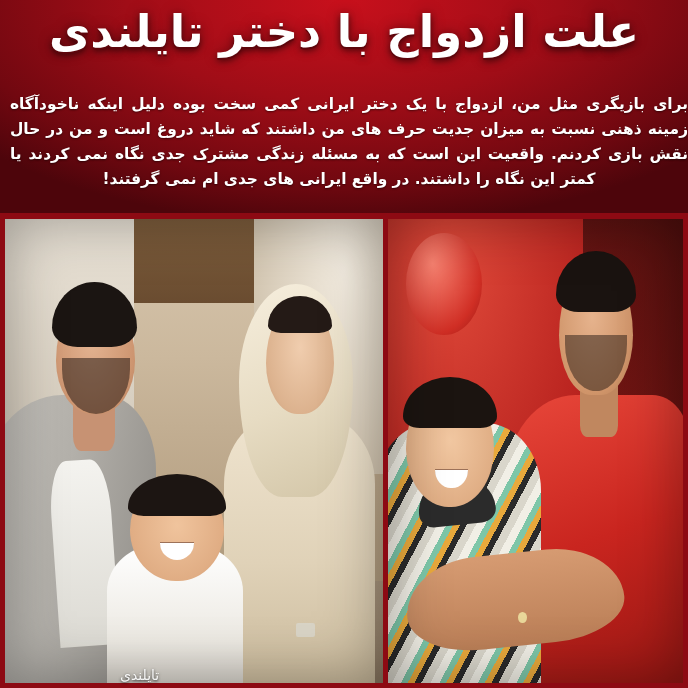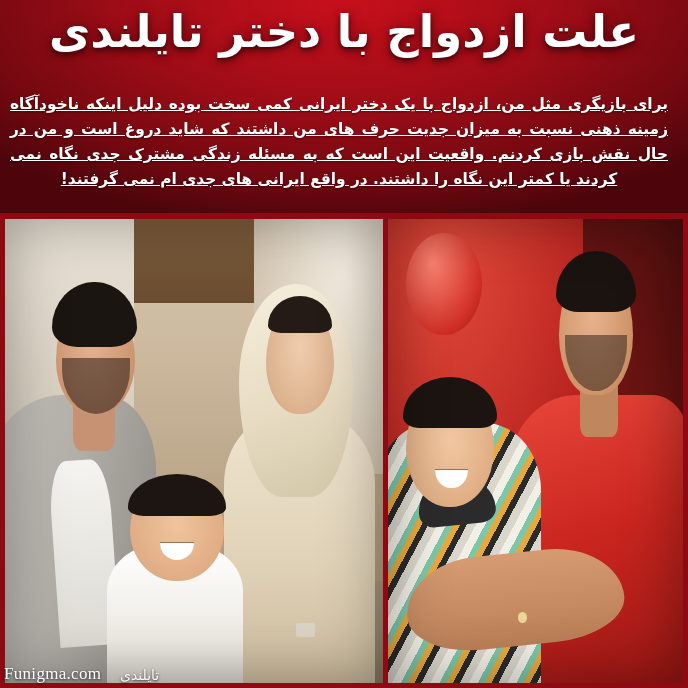--- a/index.html
+++ b/index.html
@@ -56,30 +56,29 @@
       0 2px 0 #5d060c,
       0 3px 6px rgba(0,0,0,.55),
       0 0 14px rgba(0,0,0,.35);
     padding: 0 14px;
     white-space: nowrap;
   }
   .body-text {
     position: absolute;
     top: 92px;
     left: 10px;
-    right: 20px;
+    right: 0;
     direction: rtl;
     text-align: justify;
     text-align-last: center;
     color: #ffffff;
     font-size: 15.4px;
     line-height: 1.62;
     font-weight: bold;
     text-shadow: 0 1px 2px rgba(0,0,0,.5);
-    text-decoration: underline;
   }
   .body-text p {
     margin: 0;
   }
 
   
   .photos {
     position: absolute;
     top: 213px;
     left: 0;
@@ -489,15 +488,14 @@
       <div class="pr-boy-hair"></div>
       <div class="pr-boy-smile"></div>
 
       <div class="pr-man-arm"></div>
       <div class="pr-ring"></div>
       <div class="vignette"></div>
     </div>
 
   </div>
 
-  <div class="watermark-left">Funigma.com</div>
   <div class="watermark-center">تایلندی</div>
 </div>
 
 </body></html>

